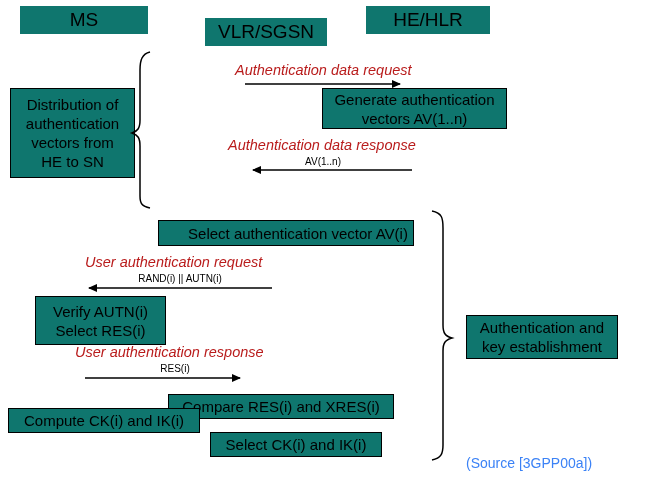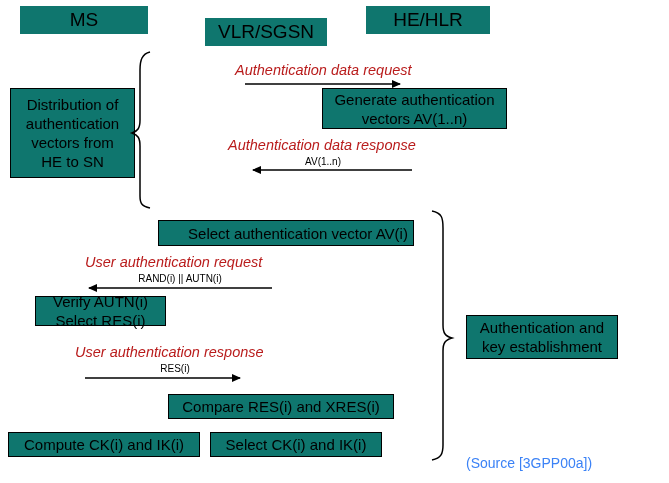--- a/index.html
+++ b/index.html
@@ -118,42 +118,42 @@
     <span class="ln">Select authentication vector AV(i)</span>
   </div>
 
   <div class="msg-label" style="left:85px; top:254px; width:190px;">
     <span>User authentication request</span>
   </div>
   <div class="msg-sub" style="left:85px; top:270px; width:190px;">
     <span>RAND(i) || AUTN(i)</span>
   </div>
 
-  <div class="node-box" style="left:35px; top:296px; width:131px; height:30px;">
+  <div class="node-box" style="left:35px; top:296px; width:131px; height:49px;">
     <span class="ln">Verify AUTN(i)</span>
     <span class="ln">Select RES(i)</span>
   </div>
 
   <div class="node-box" style="left:466px; top:315px; width:152px; height:44px;">
     <span class="ln">Authentication and</span>
     <span class="ln">key establishment</span>
   </div>
 
   <div class="msg-label" style="left:75px; top:344px; width:200px;">
     <span>User authentication response</span>
   </div>
   <div class="msg-sub" style="left:75px; top:360px; width:200px;">
     <span>RES(i)</span>
   </div>
 
   <div class="node-box" style="left:168px; top:394px; width:226px; height:25px;">
     <span class="ln">Compare RES(i) and XRES(i)</span>
   </div>
 
-  <div class="node-box" style="left:8px; top:432px; width:192px; height:25px;">
+  <div class="node-box" style="left:8px; top:408px; width:192px; height:25px;">
     <span class="ln">Compute CK(i) and IK(i)</span>
   </div>
 
   <div class="node-box" style="left:210px; top:432px; width:172px; height:25px;">
     <span class="ln">Select CK(i) and IK(i)</span>
   </div>
 
   <div class="source-note" style="left:466px; top:455px;">
     <span>(Source [3GPP00a])</span>
   </div>

